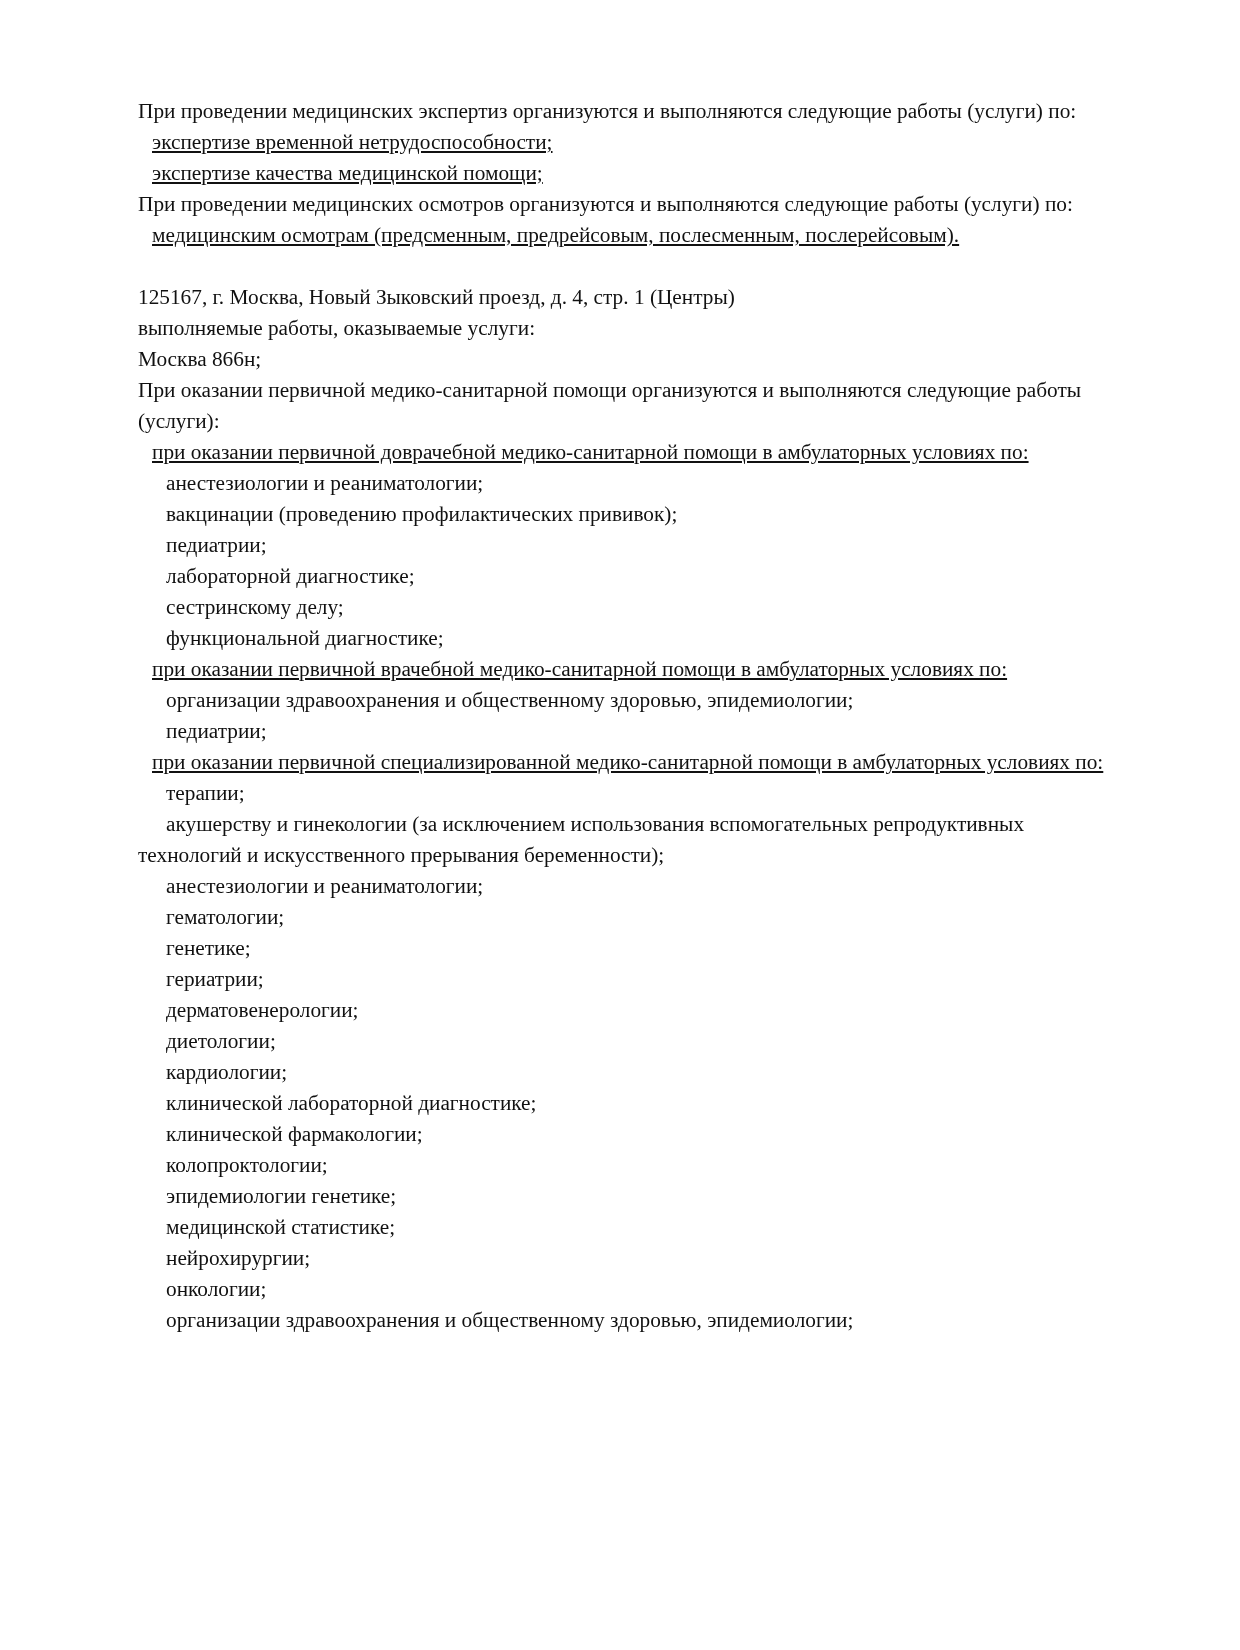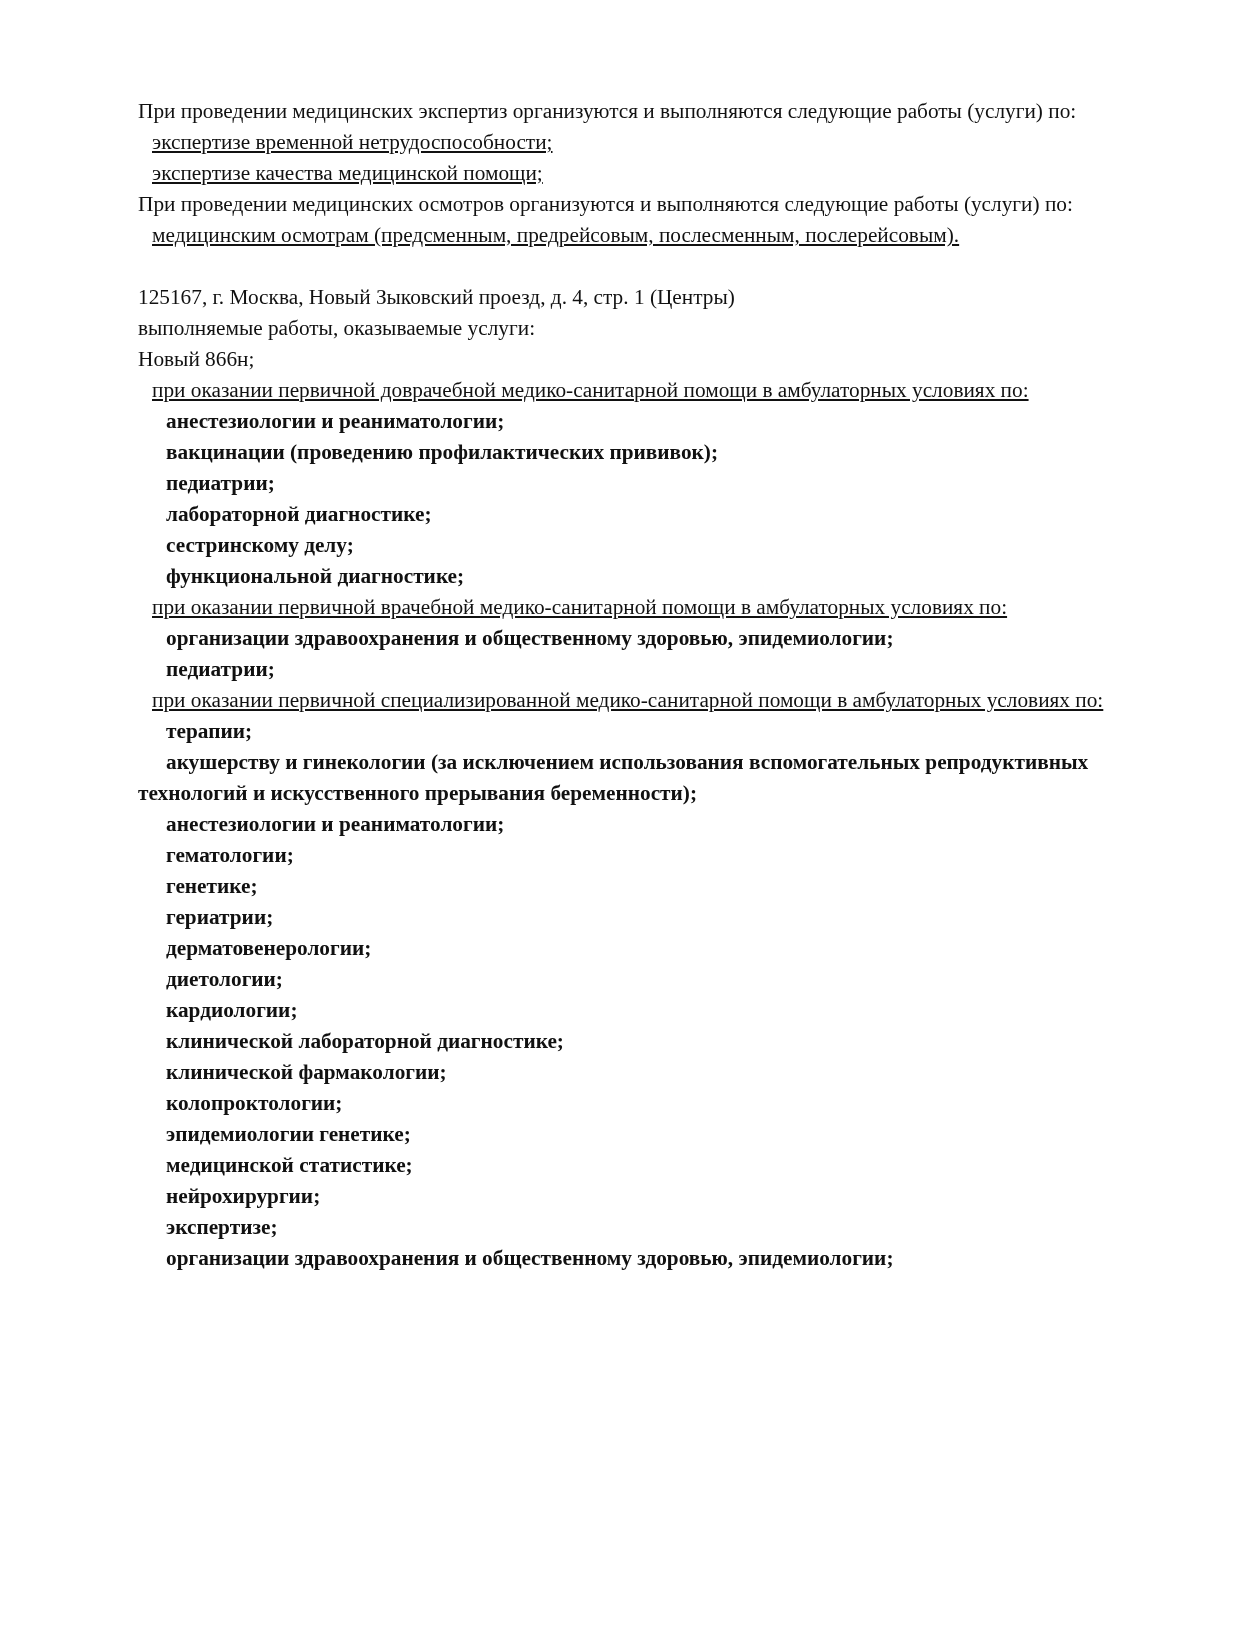--- a/index.html
+++ b/index.html
@@ -33,41 +33,42 @@
   .lvl0 { padding-left: 0px; }
   .lvl1 { padding-left: 14px; }
   .lvl2 { padding-left: 28px; }
 
   
   .block {
     margin: 0;
     padding: 0;
   }
   .block.lvl1 { text-indent: 14px; padding-left: 0; text-decoration: underline; }
-  .block.lvl2 { text-indent: 28px; padding-left: 0; font-weight: bold; }
+  .block.lvl2 { text-indent: 28px; padding-left: 0; }
   .block.lvl0 { text-indent: 0; padding-left: 0; }
 
   .spacer-para {
     height: 31px;
   }
 </style>
 </head>
 <body>
 
 <div class="page">
   <div class="doc-body" id="doc-body">
       <p class="block lvl0">При проведении медицинских экспертиз организуются и выполняются следующие работы (услуги) по:</p>
       <p class="block lvl1">экспертизе временной нетрудоспособности;</p>
       <p class="block lvl1">экспертизе качества медицинской помощи;</p>
       <p class="block lvl0">При проведении медицинских осмотров организуются и выполняются следующие работы (услуги) по:</p>
       <p class="block lvl1">медицинским осмотрам (предсменным, предрейсовым, послесменным, послерейсовым).</p>
       <div class="spacer-para"></div>
       <p class="block lvl0">125167, г. Москва, Новый Зыковский проезд, д. 4, стр. 1 (Центры)</p>
       <p class="block lvl0">выполняемые работы, оказываемые услуги:</p>
-      <p class="block lvl0">Новый 866н;</p>
+      <p class="block lvl0">Москва 866н;</p>
+      <p class="block lvl0">При оказании первичной медико-санитарной помощи организуются и выполняются следующие работы (услуги):</p>
       <p class="block lvl1">при оказании первичной доврачебной медико-санитарной помощи в амбулаторных условиях по:</p>
       <p class="block lvl2">анестезиологии и реаниматологии;</p>
       <p class="block lvl2">вакцинации (проведению профилактических прививок);</p>
       <p class="block lvl2">педиатрии;</p>
       <p class="block lvl2">лабораторной диагностике;</p>
       <p class="block lvl2">сестринскому делу;</p>
       <p class="block lvl2">функциональной диагностике;</p>
       <p class="block lvl1">при оказании первичной врачебной медико-санитарной помощи в амбулаторных условиях по:</p>
       <p class="block lvl2">организации здравоохранения и общественному здоровью, эпидемиологии;</p>
       <p class="block lvl2">педиатрии;</p>
@@ -80,16 +81,16 @@
       <p class="block lvl2">гериатрии;</p>
       <p class="block lvl2">дерматовенерологии;</p>
       <p class="block lvl2">диетологии;</p>
       <p class="block lvl2">кардиологии;</p>
       <p class="block lvl2">клинической лабораторной диагностике;</p>
       <p class="block lvl2">клинической фармакологии;</p>
       <p class="block lvl2">колопроктологии;</p>
       <p class="block lvl2">эпидемиологии генетике;</p>
       <p class="block lvl2">медицинской статистике;</p>
       <p class="block lvl2">нейрохирургии;</p>
-      <p class="block lvl2">экспертизе;</p>
+      <p class="block lvl2">онкологии;</p>
       <p class="block lvl2">организации здравоохранения и общественному здоровью, эпидемиологии;</p>
     </div>
 </div>
 
 </body></html>

